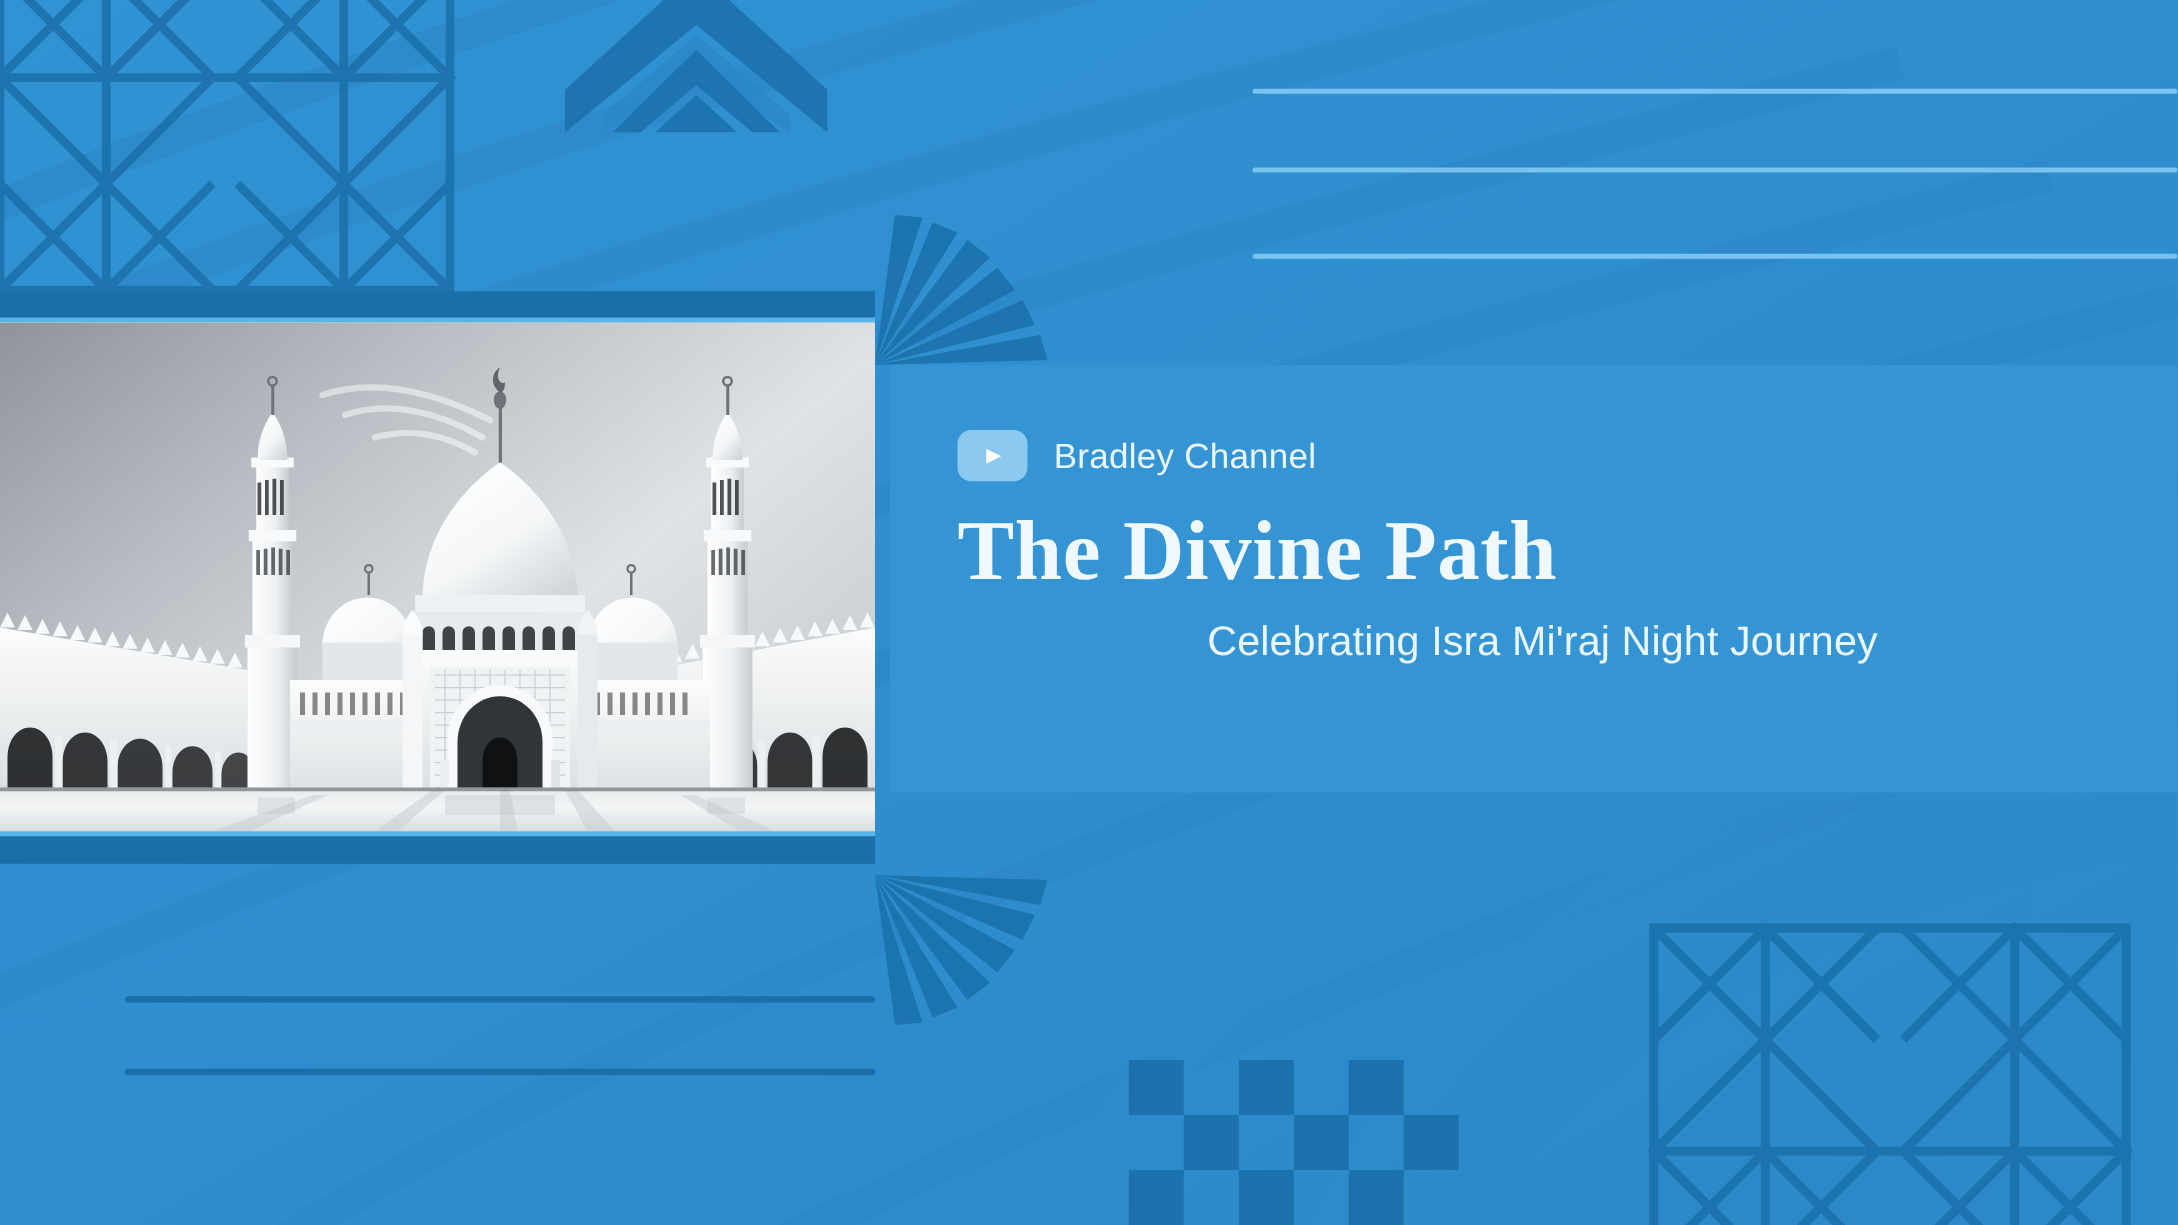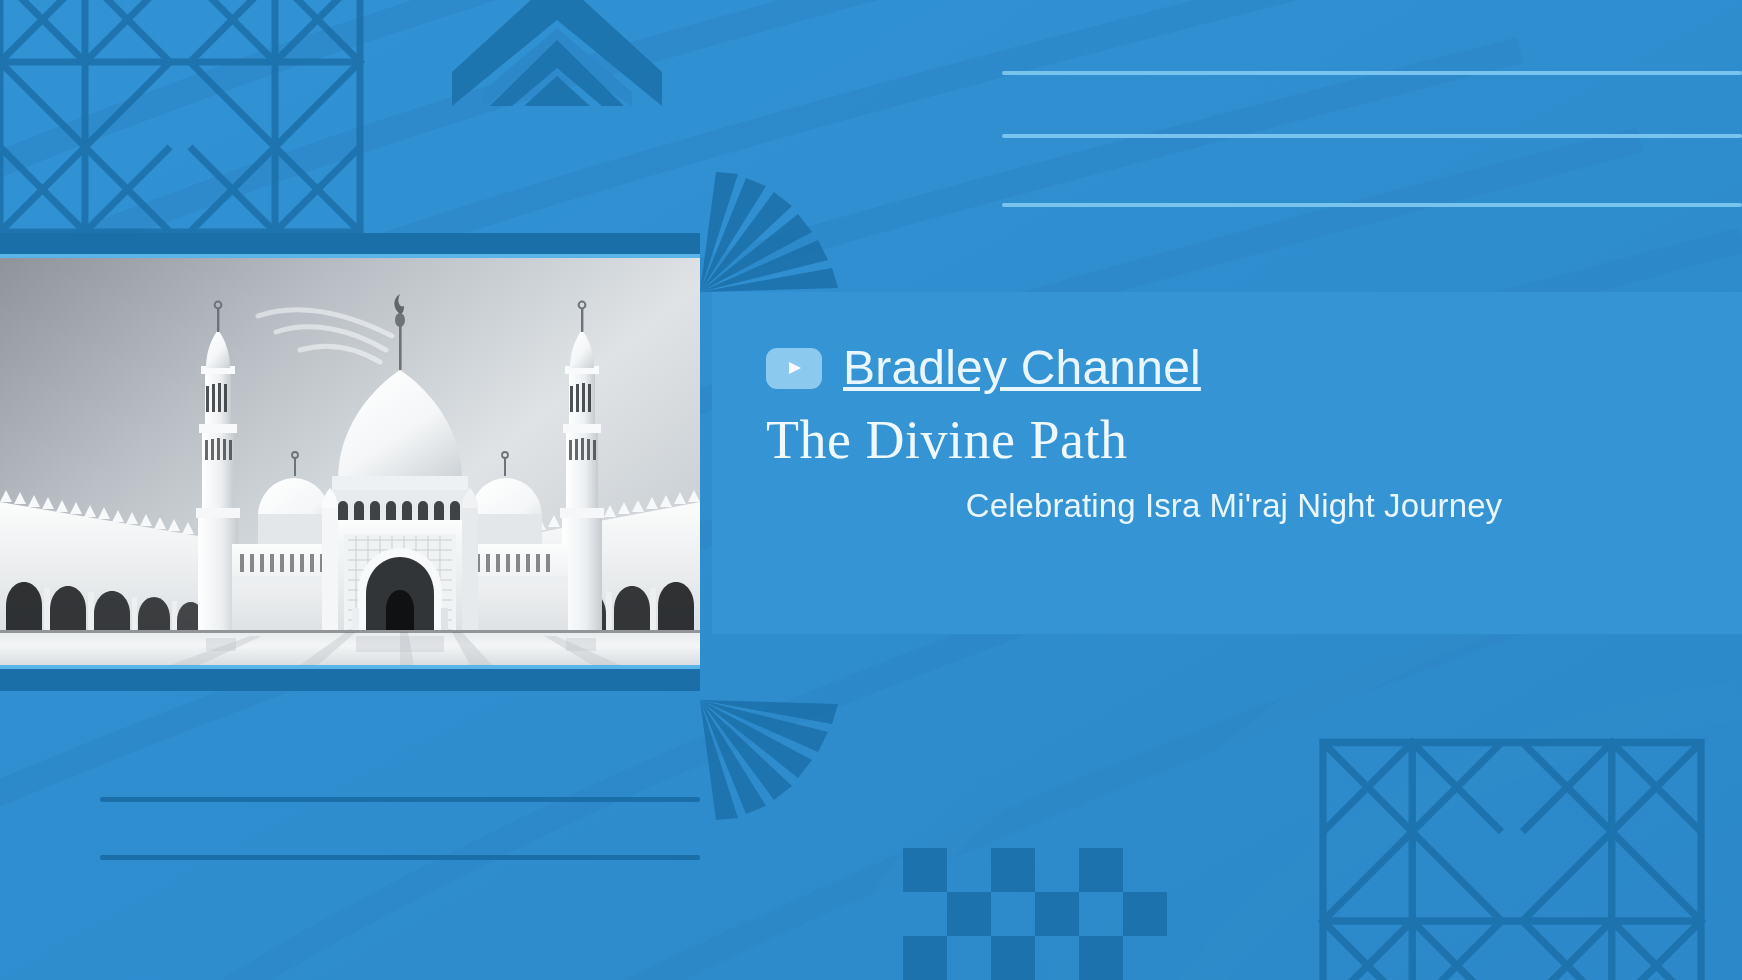--- a/index.html
+++ b/index.html
@@ -79,28 +79,28 @@
     position:absolute; left:54px; top:52px; right:40px;
   }
 
   .channel-row { display:flex; align-items:center; gap:21px; }
   .yt-badge {
     width:56px; height:41px; border-radius:11px; background:#8cc9ee;
     display:flex; align-items:center; justify-content:center; flex:0 0 auto;
   }
   .yt-badge svg { display:block; }
   .channel-name {
-    font-size:48px; font-weight:400; color:#eaf6fd;
-    letter-spacing:.2px; line-height:1;text-decoration:underline;
+    font-size:28px; font-weight:400; color:#eaf6fd;
+    letter-spacing:.2px; line-height:1;
   }
 
   .headline {
     margin-top:22px;
     font-family:"Liberation Serif", serif;
-    font-size:54px; font-weight:400; color:#eef8fd;
+    font-size:68px; font-weight:700; color:#eef8fd;
     line-height:.98; letter-spacing:.5px;
   }
   .subline {
     margin-top:20px;
     font-size:33px; font-weight:400; color:#eaf6fd;
     letter-spacing:.1px; line-height:1.15;text-align:center;
   }
 </style>
 </head>
 <body>

